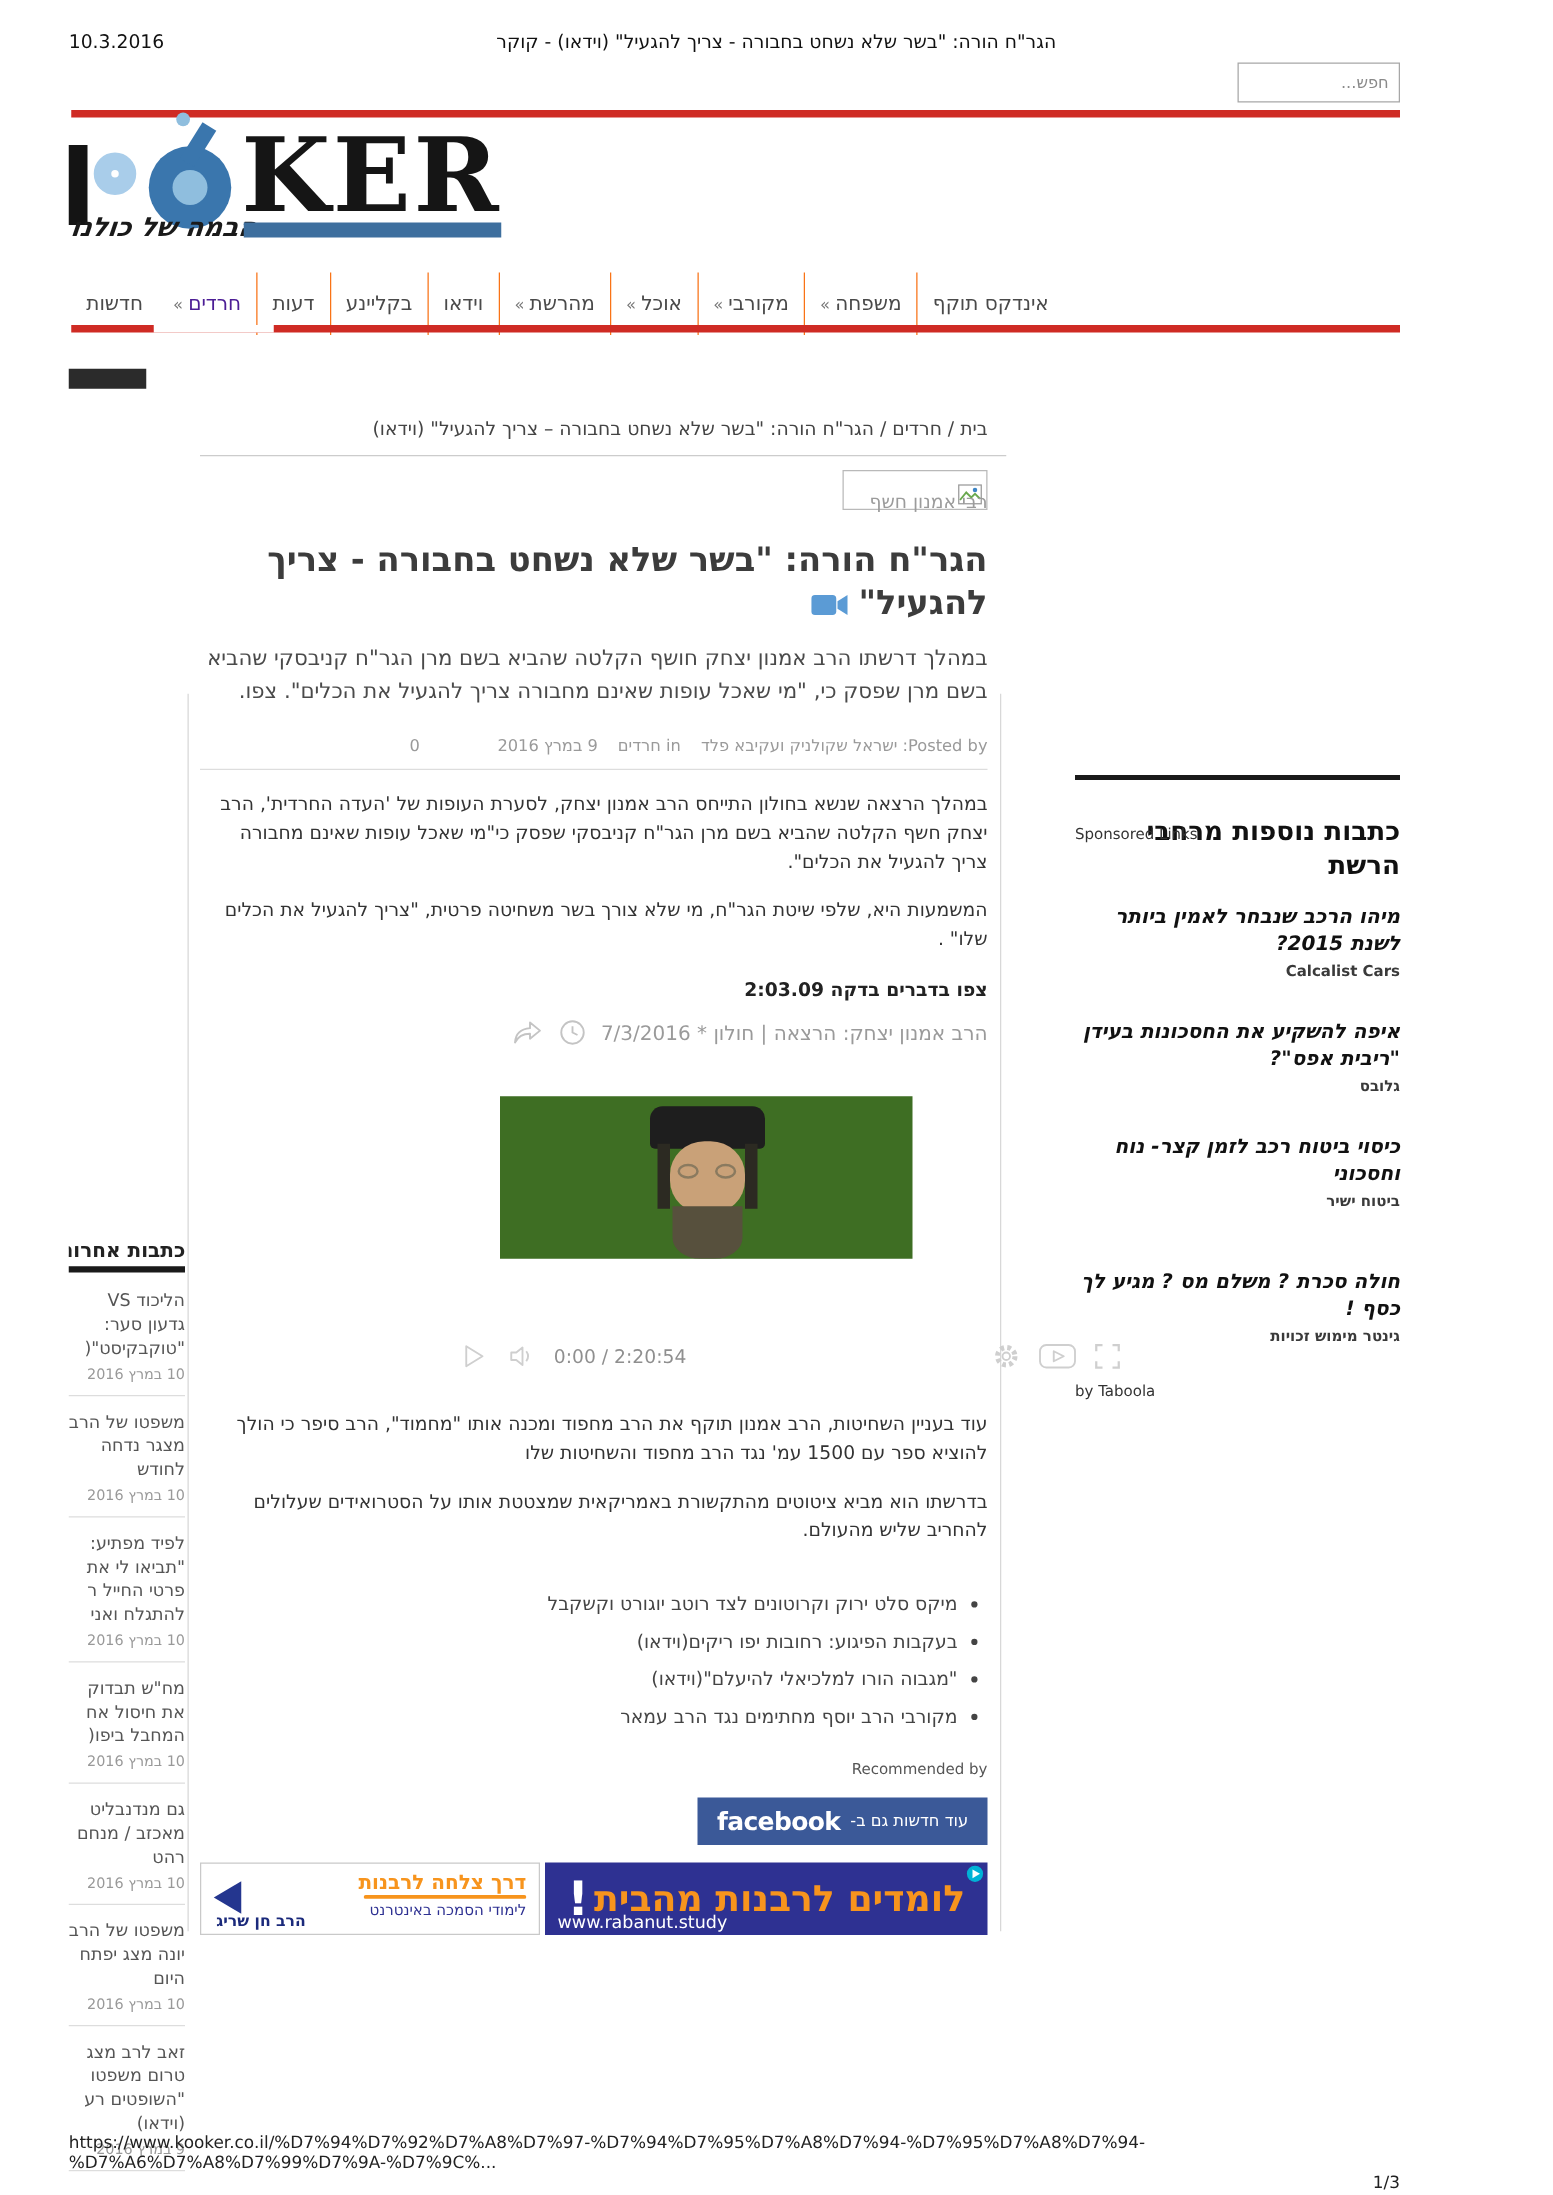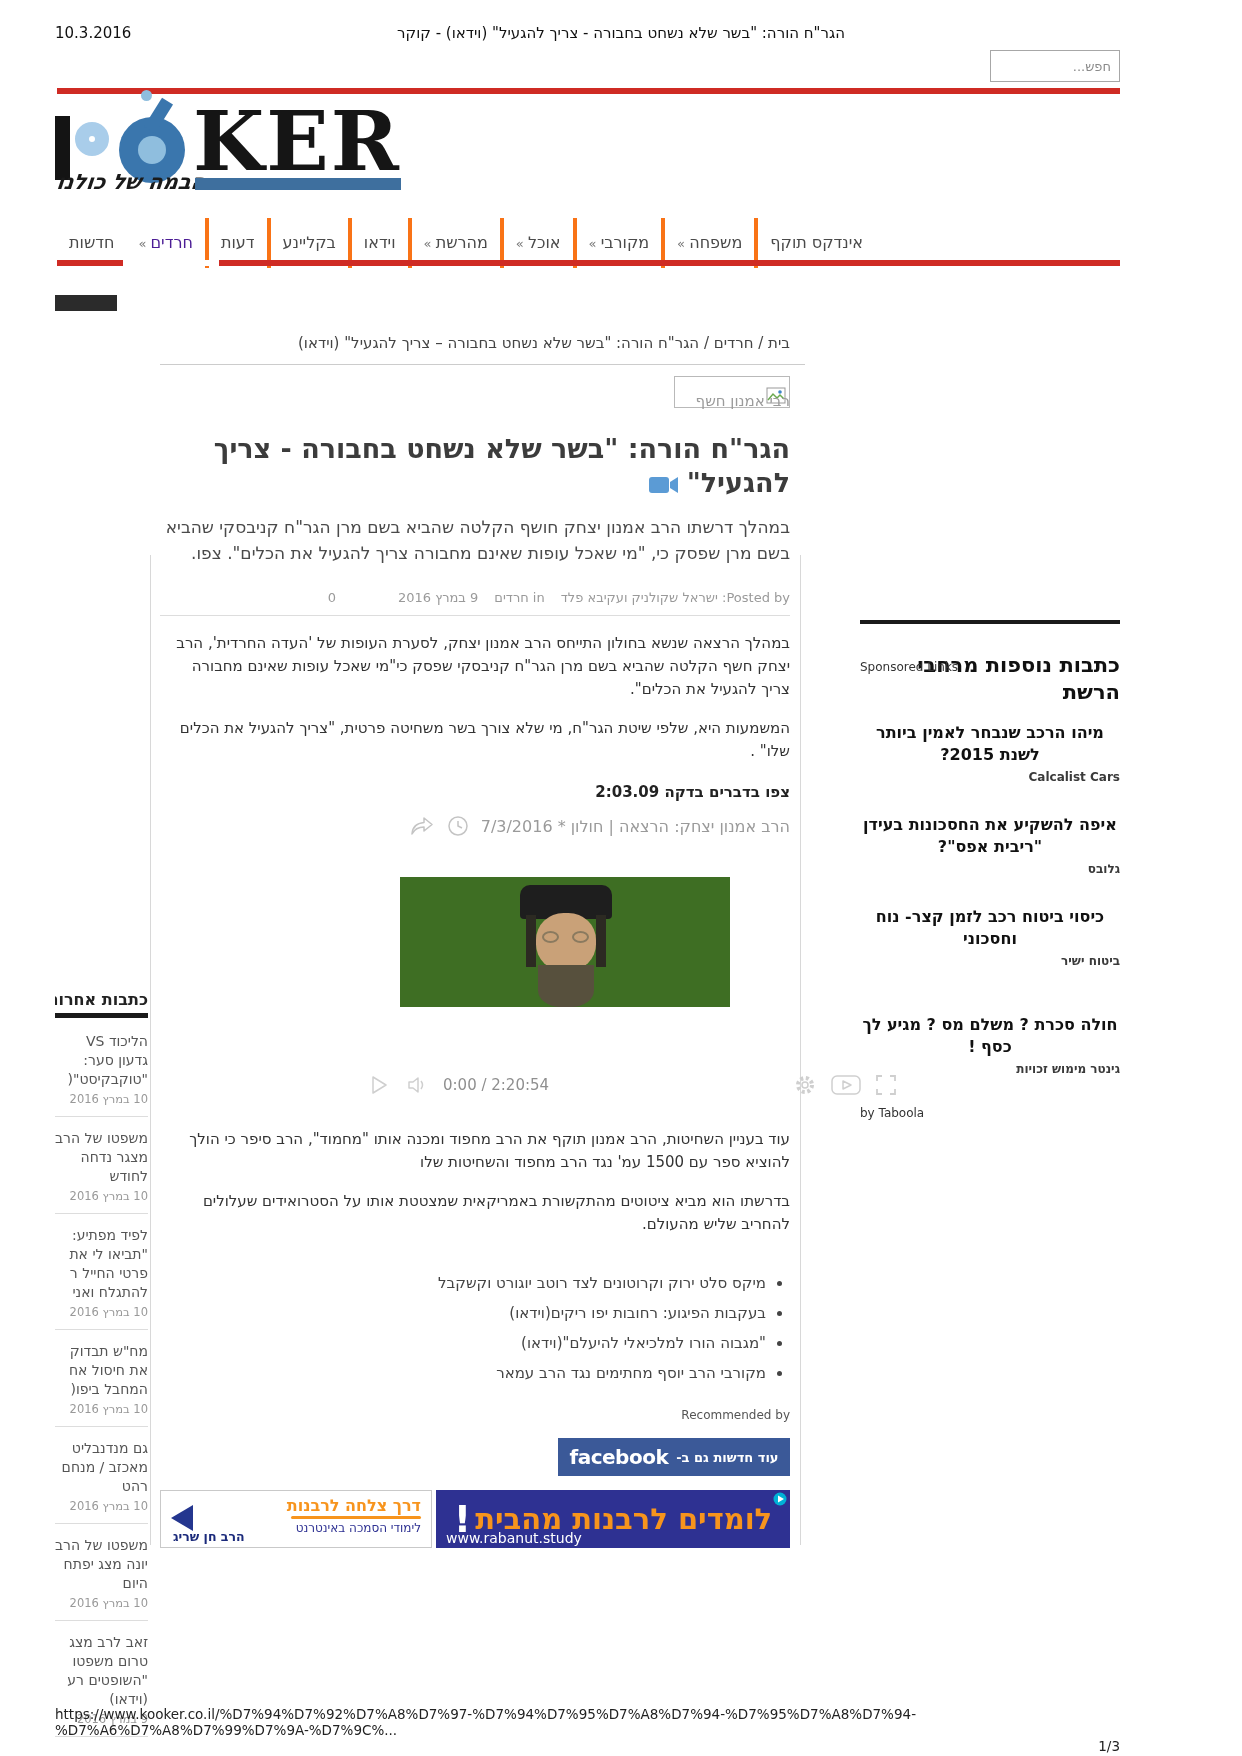--- a/index.html
+++ b/index.html
@@ -25,21 +25,21 @@
   .logo-pan-inner { position:absolute; left:19px; top:19px; width:28px; height:28px; background:#8fbede; border-radius:50%; }
   .logo-handle { position:absolute; left:88px; top:-4px; width:13px; height:34px; background:#3a76ad; transform:rotate(32deg); transform-origin:bottom center; }
   .logo-handle-dot { position:absolute; left:86px; top:-10px; width:11px; height:11px; background:#8fbede; border-radius:50%; }
   .logo-ker { position:absolute; left:138px; top:0px; font-family:"DejaVu Serif", serif; font-weight:bold; font-size:82px; line-height:1.02; color:#151515; letter-spacing:2px; }
   .logo-tagline { position:absolute; left:2px; top:70px; font-size:21px; font-weight:bold; font-style:italic; color:#1a1a1a; transform:skewX(-8deg); direction:rtl; }
   .logo-tagline-bar { position:absolute; left:140px; top:78px; width:206px; height:12px; background:#3e6f9e; }
 
   
   .nav { position:absolute; left:57px; top:218px; width:1063px; height:50px; display:flex; align-items:stretch; }
   .nav-item { padding:0 12px; line-height:50px; font-size:16px; color:#4a4a4a; white-space:nowrap; cursor:pointer; }
-  .nav-item.sep { border-left:4px solid #f97316; }
+  .nav-item.sep { border-left:1px solid #f97316; }
   .nav-item.active span { color:#4c1d95; }
   .nav-item.chev::before { content:"\00AB\00A0"; color:#777; font-size:13px; }
 
   
   .left-edge-block { position:absolute; left:55px; top:295px; width:62px; height:16px; background:#2b2b2b; }
   .breadcrumb { position:absolute; left:160px; top:334px; width:630px; direction:rtl; font-size:15px; color:#444; white-space:nowrap; overflow:hidden; }
   .bc-divider { position:absolute; left:160px; top:364px; width:645px; height:1px; background:#cccccc; }
   .imgbox { position:absolute; left:674px; top:376px; width:116px; height:32px; border:1px solid #b9b9b9; background:#fff; }
   .imgbox svg { position:absolute; right:3px; bottom:3px; }
 
@@ -72,21 +72,21 @@
   .v-beard { position:absolute; left:138px; top:88px; width:56px; height:42px; background:#57503d; border-radius:0 0 40% 40%; }
   .controls { position:absolute; left:205px; top:195px; width:532px; display:flex; align-items:center; gap:14px; direction:ltr; }
   .time-label { font-size:15px; color:#8f8f8f; }
   .ctrl-spacer { flex:1; }
 
   .bullets { margin-top:36px; padding-right:24px; }
   .bullets li { font-size:15px; color:#444; margin-bottom:8px; line-height:22px; }
 
   .recommended { margin-top:24px; font-size:12px; color:#555; text-align:right; }
   .fb-banner { margin-top:16px; margin-right:0; margin-left:auto; width:232px; height:38px; background:#3b5998; color:#fff; display:flex; align-items:center; justify-content:center; gap:8px; direction:rtl; cursor:pointer; }
-  .fb-banner .fb-text { font-size:13px;font-weight:bold; }
+  .fb-banner .fb-text { font-size:13px; }
   .fb-banner .fb-brand { font-size:20px; font-weight:bold; letter-spacing:-0.5px; }
 
   .ad-banner { margin-top:14px; height:58px; display:flex; gap:4px; direction:rtl; }
   .ad-main { flex:1; position:relative; background:#2e3192; display:flex; align-items:center; justify-content:center; cursor:pointer; }
   .ad-headline { color:#f7941d; font-size:29px; font-weight:bold; }
   .ad-exclaim { color:#ffffff; font-size:38px; font-weight:bold; margin-right:4px; }
   .ad-url { position:absolute; left:10px; bottom:2px; color:#fff; font-size:14px; direction:ltr; }
   .adchoices { position:absolute; right:3px; top:2px; }
   .ad-box { width:272px; position:relative; border:1px solid #c9c9c9; background:#fff; cursor:pointer; }
   .ad-arrow { position:absolute; left:10px; top:14px; width:0; height:0; border-top:13px solid transparent; border-bottom:13px solid transparent; border-right:22px solid #24368f; }
@@ -106,21 +106,21 @@
 
   
   .right-sidebar { position:absolute; left:860px; top:620px; width:260px; direction:rtl; }
   .rs-bar { height:4px; background:#1a1a1a; }
   .rs-head-wrap { position:relative; margin-top:28px; }
   .rs-heading { width:215px; margin-left:auto; margin-right:0; font-size:21px; line-height:27px; font-weight:bold; color:#111; text-align:right; }
   .rs-sponsored { position:absolute; left:0; top:8px; font-size:12px; color:#333; direction:ltr; }
   .rs-items { margin-top:16px; }
   .rs-item { margin-bottom:30px; cursor:pointer; }
   .rs-item.gap-lg { margin-top:46px; }
-  .rs-title { font-size:16px; line-height:22px; font-weight:bold; color:#111; text-align:center; }
+  .rs-title { font-size:16px; line-height:22px; font-weight:bold; color:#111; text-align:right;font-style:italic; }
   .rs-source { margin-top:4px; font-size:12px; font-weight:bold; color:#3a3a3a; text-align:right; }
   .rs-source.ltr { direction:ltr; text-align:right; }
   .rs-taboola { margin-top:18px; font-size:12px; color:#333; direction:ltr; text-align:left; cursor:pointer; }
 
   
   .footer { position:absolute; left:55px; top:1706px; width:1065px; font-size:13.5px; color:#222; }
   .footer-url { float:left; direction:ltr; }
   .footer-page { float:right; }
 </style>
 </head>

